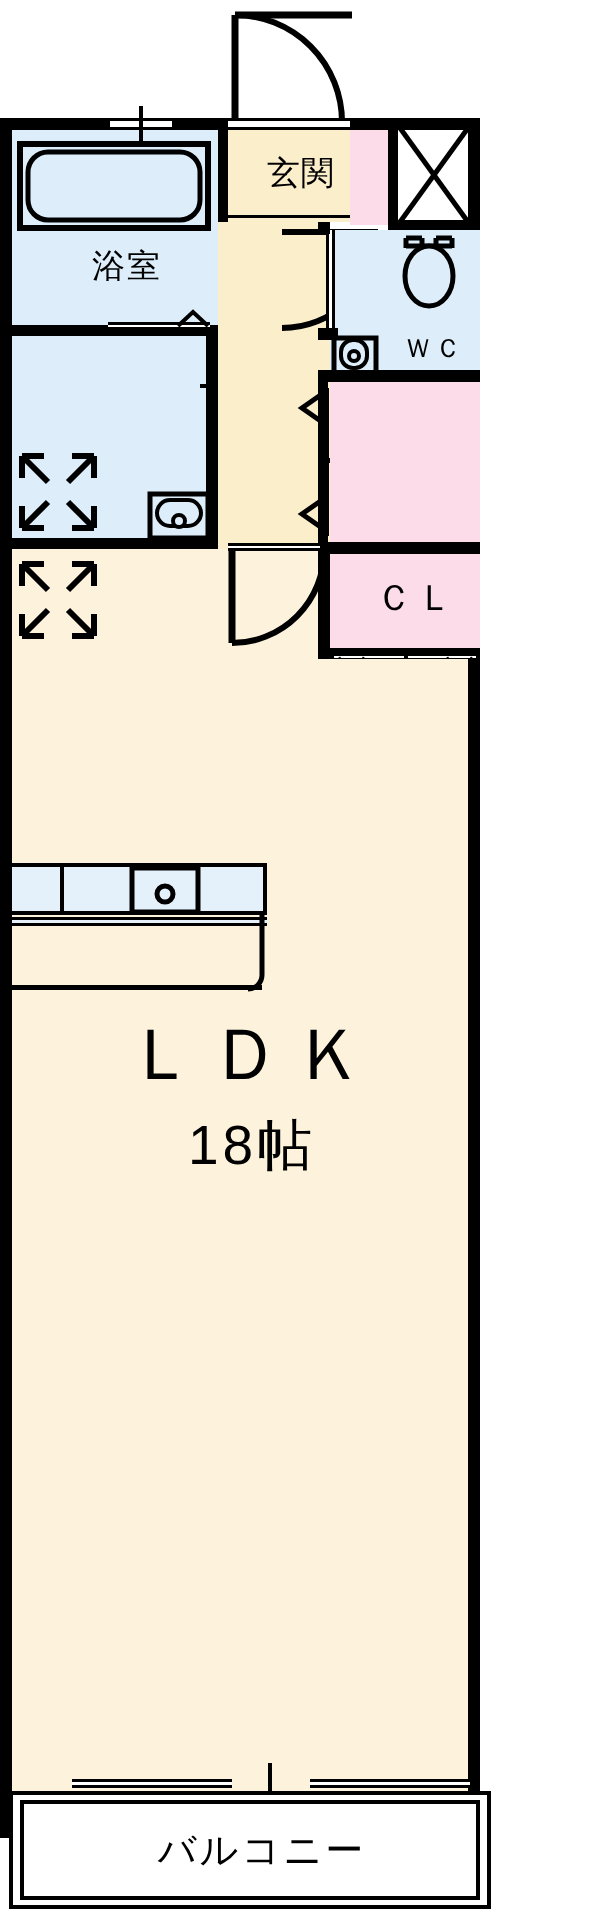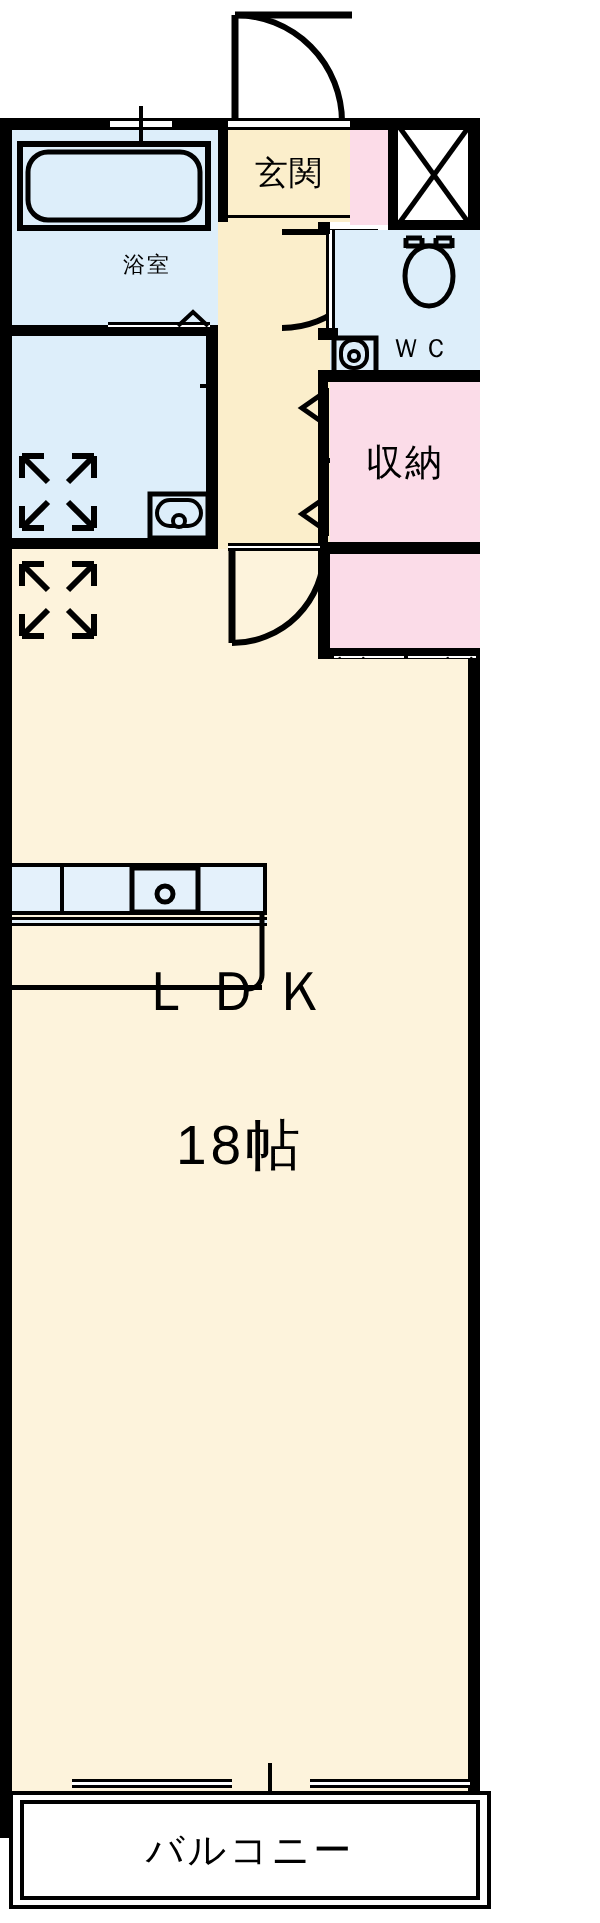--- a/index.html
+++ b/index.html
@@ -2,21 +2,21 @@
 <html><head>
 <meta charset="utf-8">
 <style>
   html,body{margin:0;padding:0;background:#ffffff;}
   body{font-family:"Liberation Sans","DejaVu Sans",sans-serif;}
   #plan{position:relative;width:600px;height:1923px;background:#ffffff;overflow:hidden;}
   .abs{position:absolute;box-sizing:border-box;}
   .wall{background:#000000;}
   .room{box-sizing:border-box;}
   .lbl{position:absolute;color:#000;font-weight:400;white-space:nowrap;
-       display:flex;align-items:center;justify-content:center;line-height:1;}
+       display:flex;align-items:center;justify-content:center;line-height:1;padding-left:12px;}
   .thin{position:absolute;background:#000;}
   svg{display:block;overflow:visible;}
 </style>
 </head>
 <body>
 
 <div id="plan">
 
   <svg class="abs" style="left:230px;top:10px;width:120px;height:115px;">
     <path d="M 5,5 L 122,5" stroke="#000" stroke-width="7" fill="none"></path>
@@ -53,21 +53,21 @@
   <div class="abs room" style="left:12px;top:130px;width:206px;height:195px;background:#DDEEFA;"></div>
 
   <div class="abs" style="left:110px;top:118px;width:62px;height:12px;background:#fff;border-top:3px solid #000;border-bottom:3px solid #000;"></div>
   <div class="thin" style="left:139px;top:106px;width:4px;height:38px;"></div>
 
   <svg class="abs" style="left:18px;top:142px;width:192px;height:88px;">
     <rect x="2" y="2" width="188" height="84" fill="#DDEEFA" stroke="#000" stroke-width="6"></rect>
     <rect x="10" y="10" width="172" height="68" rx="20" ry="20" fill="#DDEEFA" stroke="#000" stroke-width="5"></rect>
   </svg>
 
-  <div class="lbl" style="left:12px;top:240px;width:206px;height:50px;font-size:22px;letter-spacing:2px;margin-left:32px;">浴室</div>
+  <div class="lbl" style="left:12px;top:240px;width:206px;height:50px;font-size:33px;letter-spacing:2px;">浴室</div>
 
   <div class="abs wall" style="left:0px;top:325px;width:218px;height:11px;"></div>
 
   <div class="abs" style="left:108px;top:322px;width:102px;height:8px;background:#fff;border-top:3px solid #000;border-bottom:3px solid #000;"></div>
   <svg class="abs" style="left:176px;top:308px;width:34px;height:20px;">
     <path d="M2,18 L17,4 L32,18" stroke="#000" stroke-width="4" fill="none"></path>
   </svg>
 
   <div class="abs room" style="left:12px;top:336px;width:206px;height:202px;background:#DDEEFA;"></div>
 
@@ -124,36 +124,36 @@
     <rect x="2" y="0" width="42" height="36" fill="#DDEEFA" stroke="#000" stroke-width="5"></rect>
     <rect x="9" y="2" width="26" height="28" rx="12" ry="12" fill="#DDEEFA" stroke="#000" stroke-width="4"></rect>
     <circle cx="22" cy="18" r="5" fill="#DDEEFA" stroke="#000" stroke-width="4"></circle>
   </svg>
 
   <div class="abs wall" style="left:318px;top:222px;width:12px;height:12px;"></div>
 
   <div class="abs wall" style="left:318px;top:370px;width:162px;height:12px;"></div>
 
   <div class="abs room" style="left:330px;top:382px;width:150px;height:160px;background:#FBDCE8;"></div>
-  <div class="lbl" style="left:330px;top:435px;width:150px;height:55px;font-size:37px;letter-spacing:2px;">収納</div>
 
   <div class="abs" style="left:320px;top:388px;width:9px;height:148px;background:#fff;border-left:3px solid #000;border-right:3px solid #000;"></div>
   <svg class="abs" style="left:300px;top:392px;width:24px;height:32px;">
     <path d="M22,2 L2,16 L22,30" stroke="#000" stroke-width="5" fill="none"></path>
   </svg>
   <svg class="abs" style="left:300px;top:498px;width:24px;height:32px;">
     <path d="M22,2 L2,16 L22,30" stroke="#000" stroke-width="5" fill="none"></path>
   </svg>
   <div class="thin" style="left:318px;top:458px;width:12px;height:5px;"></div>
 
   <div class="abs wall" style="left:318px;top:382px;width:10px;height:160px;"></div>
 
   <div class="abs wall" style="left:318px;top:542px;width:162px;height:12px;"></div>
 
   <div class="abs room" style="left:330px;top:554px;width:150px;height:100px;background:#FBDCE8;"></div>
+  <div class="lbl" style="left:330px;top:570px;width:150px;height:55px;font-size:36px;letter-spacing:5px;">ＣＬ</div>
 
   <div class="abs wall" style="left:318px;top:554px;width:12px;height:100px;"></div>
 
   <div class="abs wall" style="left:318px;top:648px;width:162px;height:11px;"></div>
   <div class="abs" style="left:334px;top:653px;width:70px;height:8px;background:#fff;border-top:3px solid #000;border-bottom:3px solid #000;"></div>
   <div class="abs" style="left:408px;top:653px;width:68px;height:8px;background:#fff;border-top:3px solid #000;border-bottom:3px solid #000;"></div>
   <svg class="abs" style="left:336px;top:656px;width:32px;height:22px;">
     <path d="M2,2 L15,20 L29,2" stroke="#000" stroke-width="5" fill="none"></path>
   </svg>
   <svg class="abs" style="left:444px;top:656px;width:32px;height:22px;">
@@ -193,21 +193,21 @@
     <circle cx="35" cy="28" r="8" fill="#E4F1FB" stroke="#000" stroke-width="5"></circle>
   </svg>
 
   <div class="abs" style="left:12px;top:917px;width:255px;height:9px;background:#E4F1FB;border-top:3px solid #000;border-bottom:3px solid #000;"></div>
 
   <svg class="abs" style="left:258px;top:915px;width:20px;height:85px;">
     <path d="M4,0 L4,60 A 14,14 0 0 1 -10,74" stroke="#000" stroke-width="5" fill="none"></path>
   </svg>
   <div class="thin" style="left:12px;top:985px;width:250px;height:5px;"></div>
 
-  <div class="lbl" style="left:12px;top:951px;width:456px;height:80px;font-size:55px;letter-spacing:12px;">ＬＤＫ</div>
+  <div class="lbl" style="left:12px;top:1014px;width:456px;height:80px;font-size:72px;letter-spacing:12px;">ＬＤＫ</div>
   <div class="lbl" style="left:12px;top:1105px;width:456px;height:80px;font-size:55px;letter-spacing:4px;">18帖</div>
 
   <div class="abs wall" style="left:0px;top:1799px;width:480px;height:12px;"></div>
 
   <div class="abs" style="left:72px;top:1779px;width:160px;height:9px;background:#fff;border-top:3px solid #000;border-bottom:3px solid #000;"></div>
   <div class="abs" style="left:310px;top:1779px;width:160px;height:9px;background:#fff;border-top:3px solid #000;border-bottom:3px solid #000;"></div>
   <div class="thin" style="left:268px;top:1763px;width:4px;height:48px;"></div>
 
   <div class="abs" style="left:9px;top:1791px;width:482px;height:118px;background:#FFFFFF;border:4px solid #000;"></div>
   <div class="abs" style="left:20px;top:1800px;width:460px;height:100px;background:#FFFFFF;border:4px solid #000;"></div>

